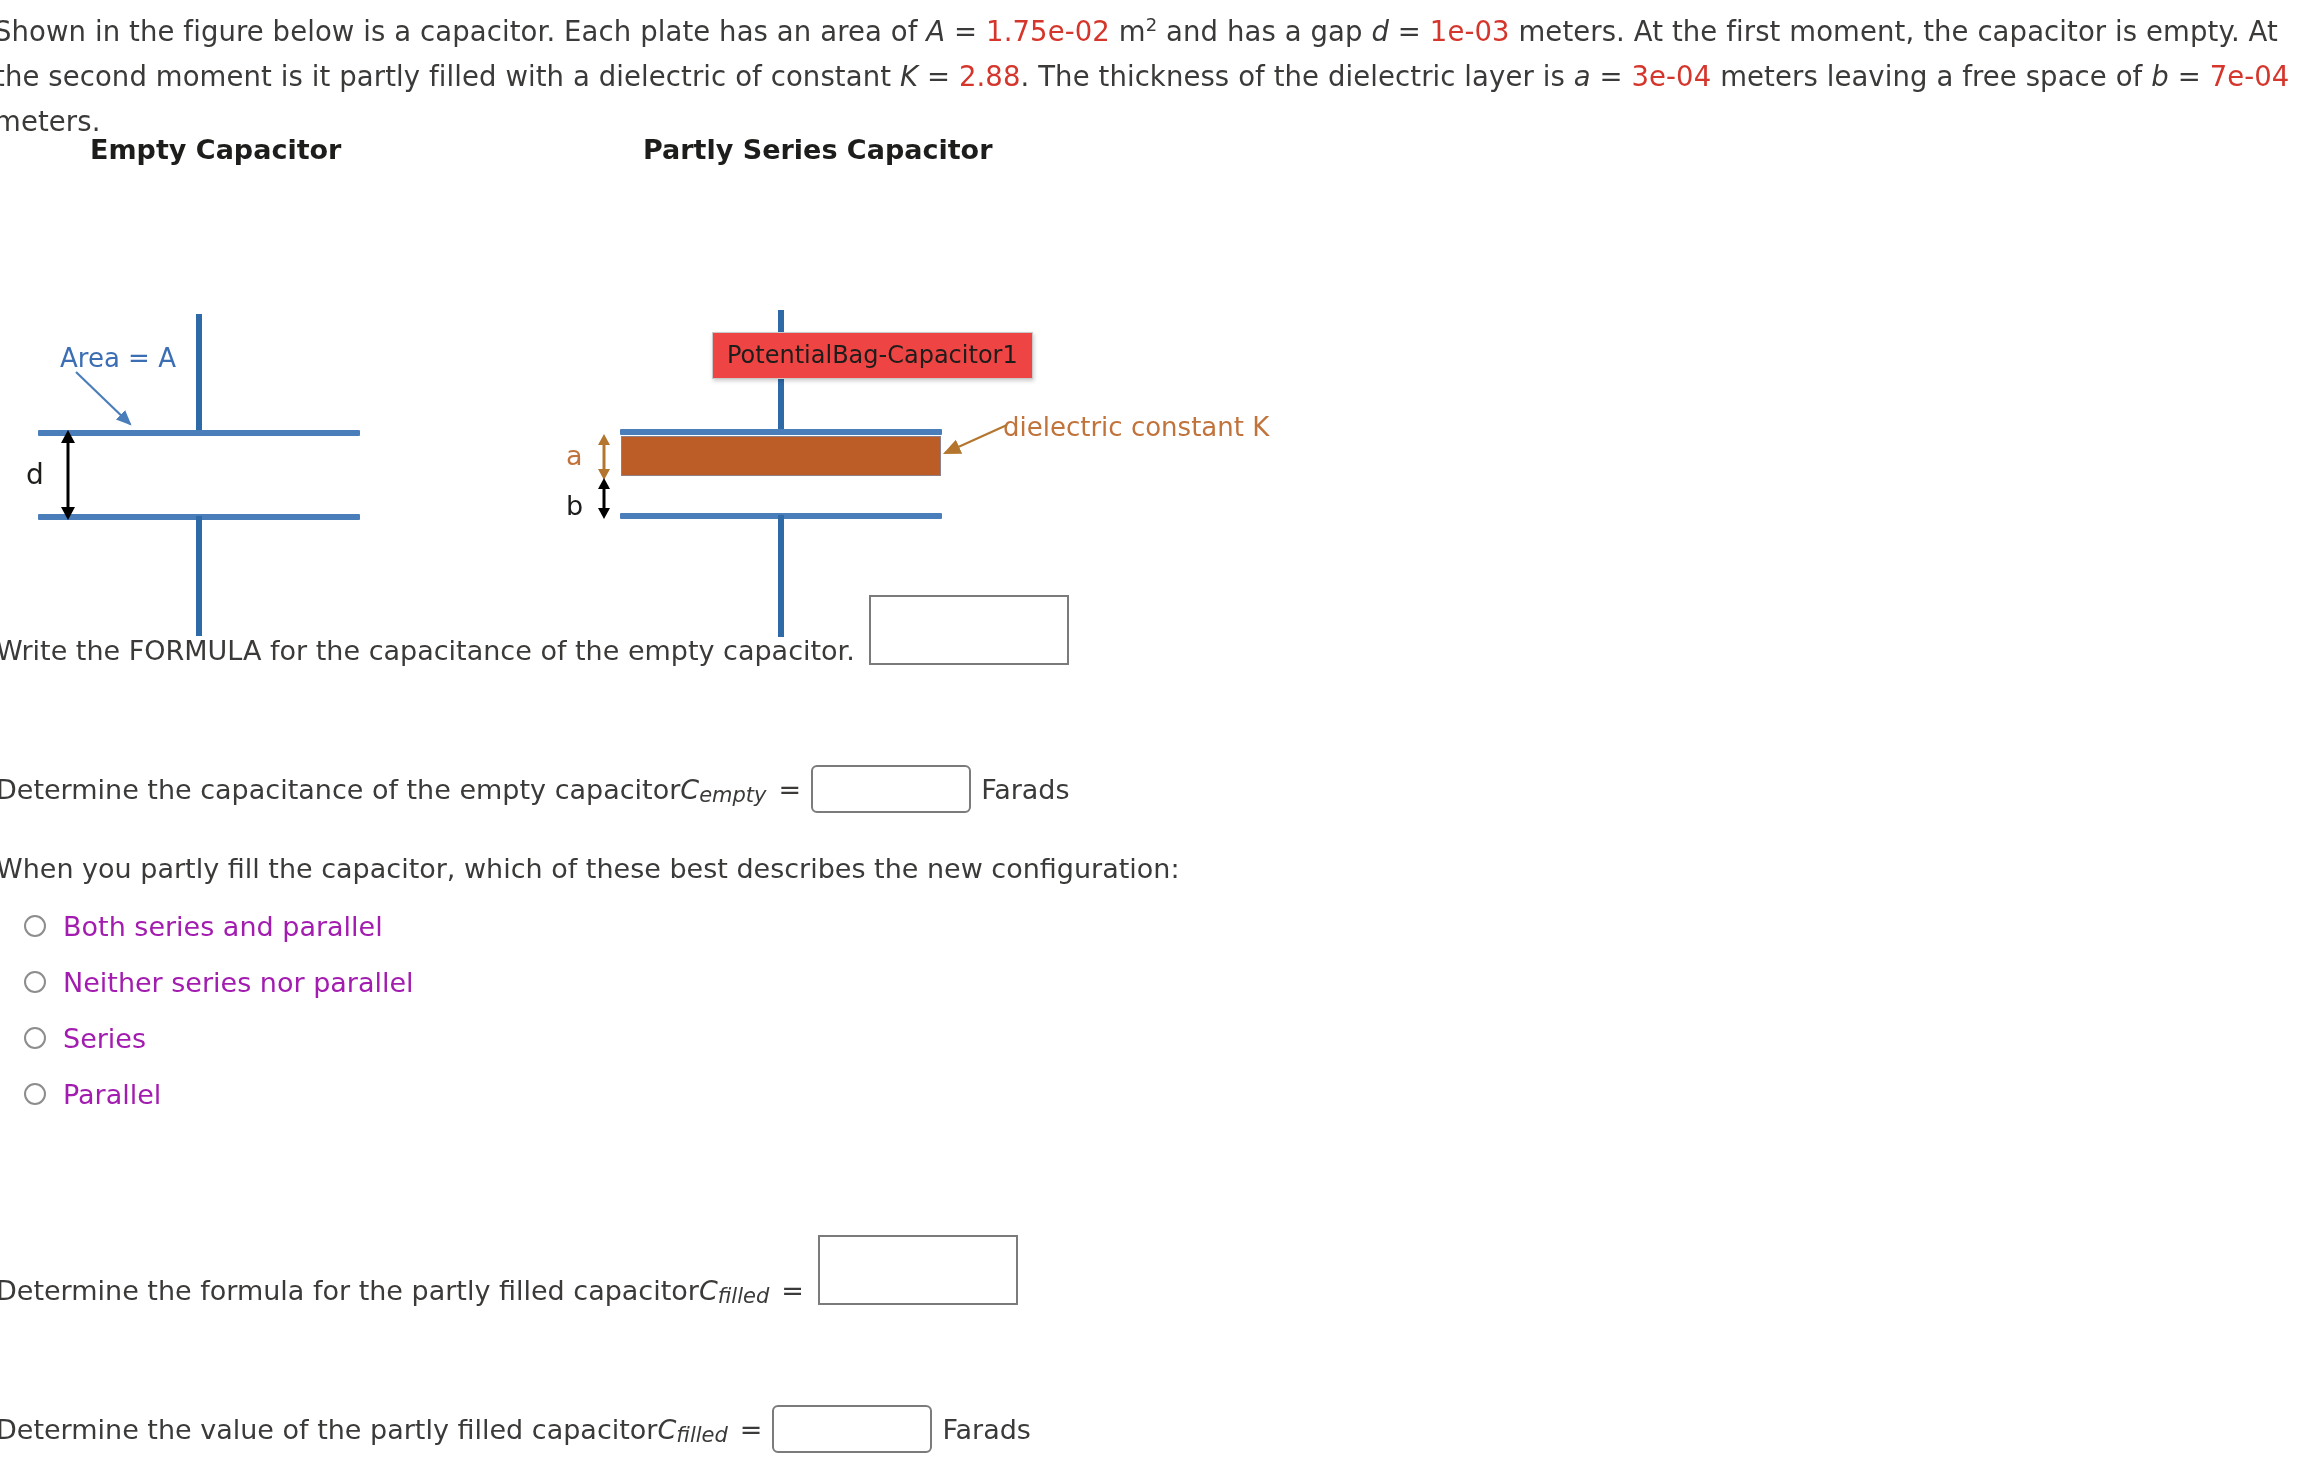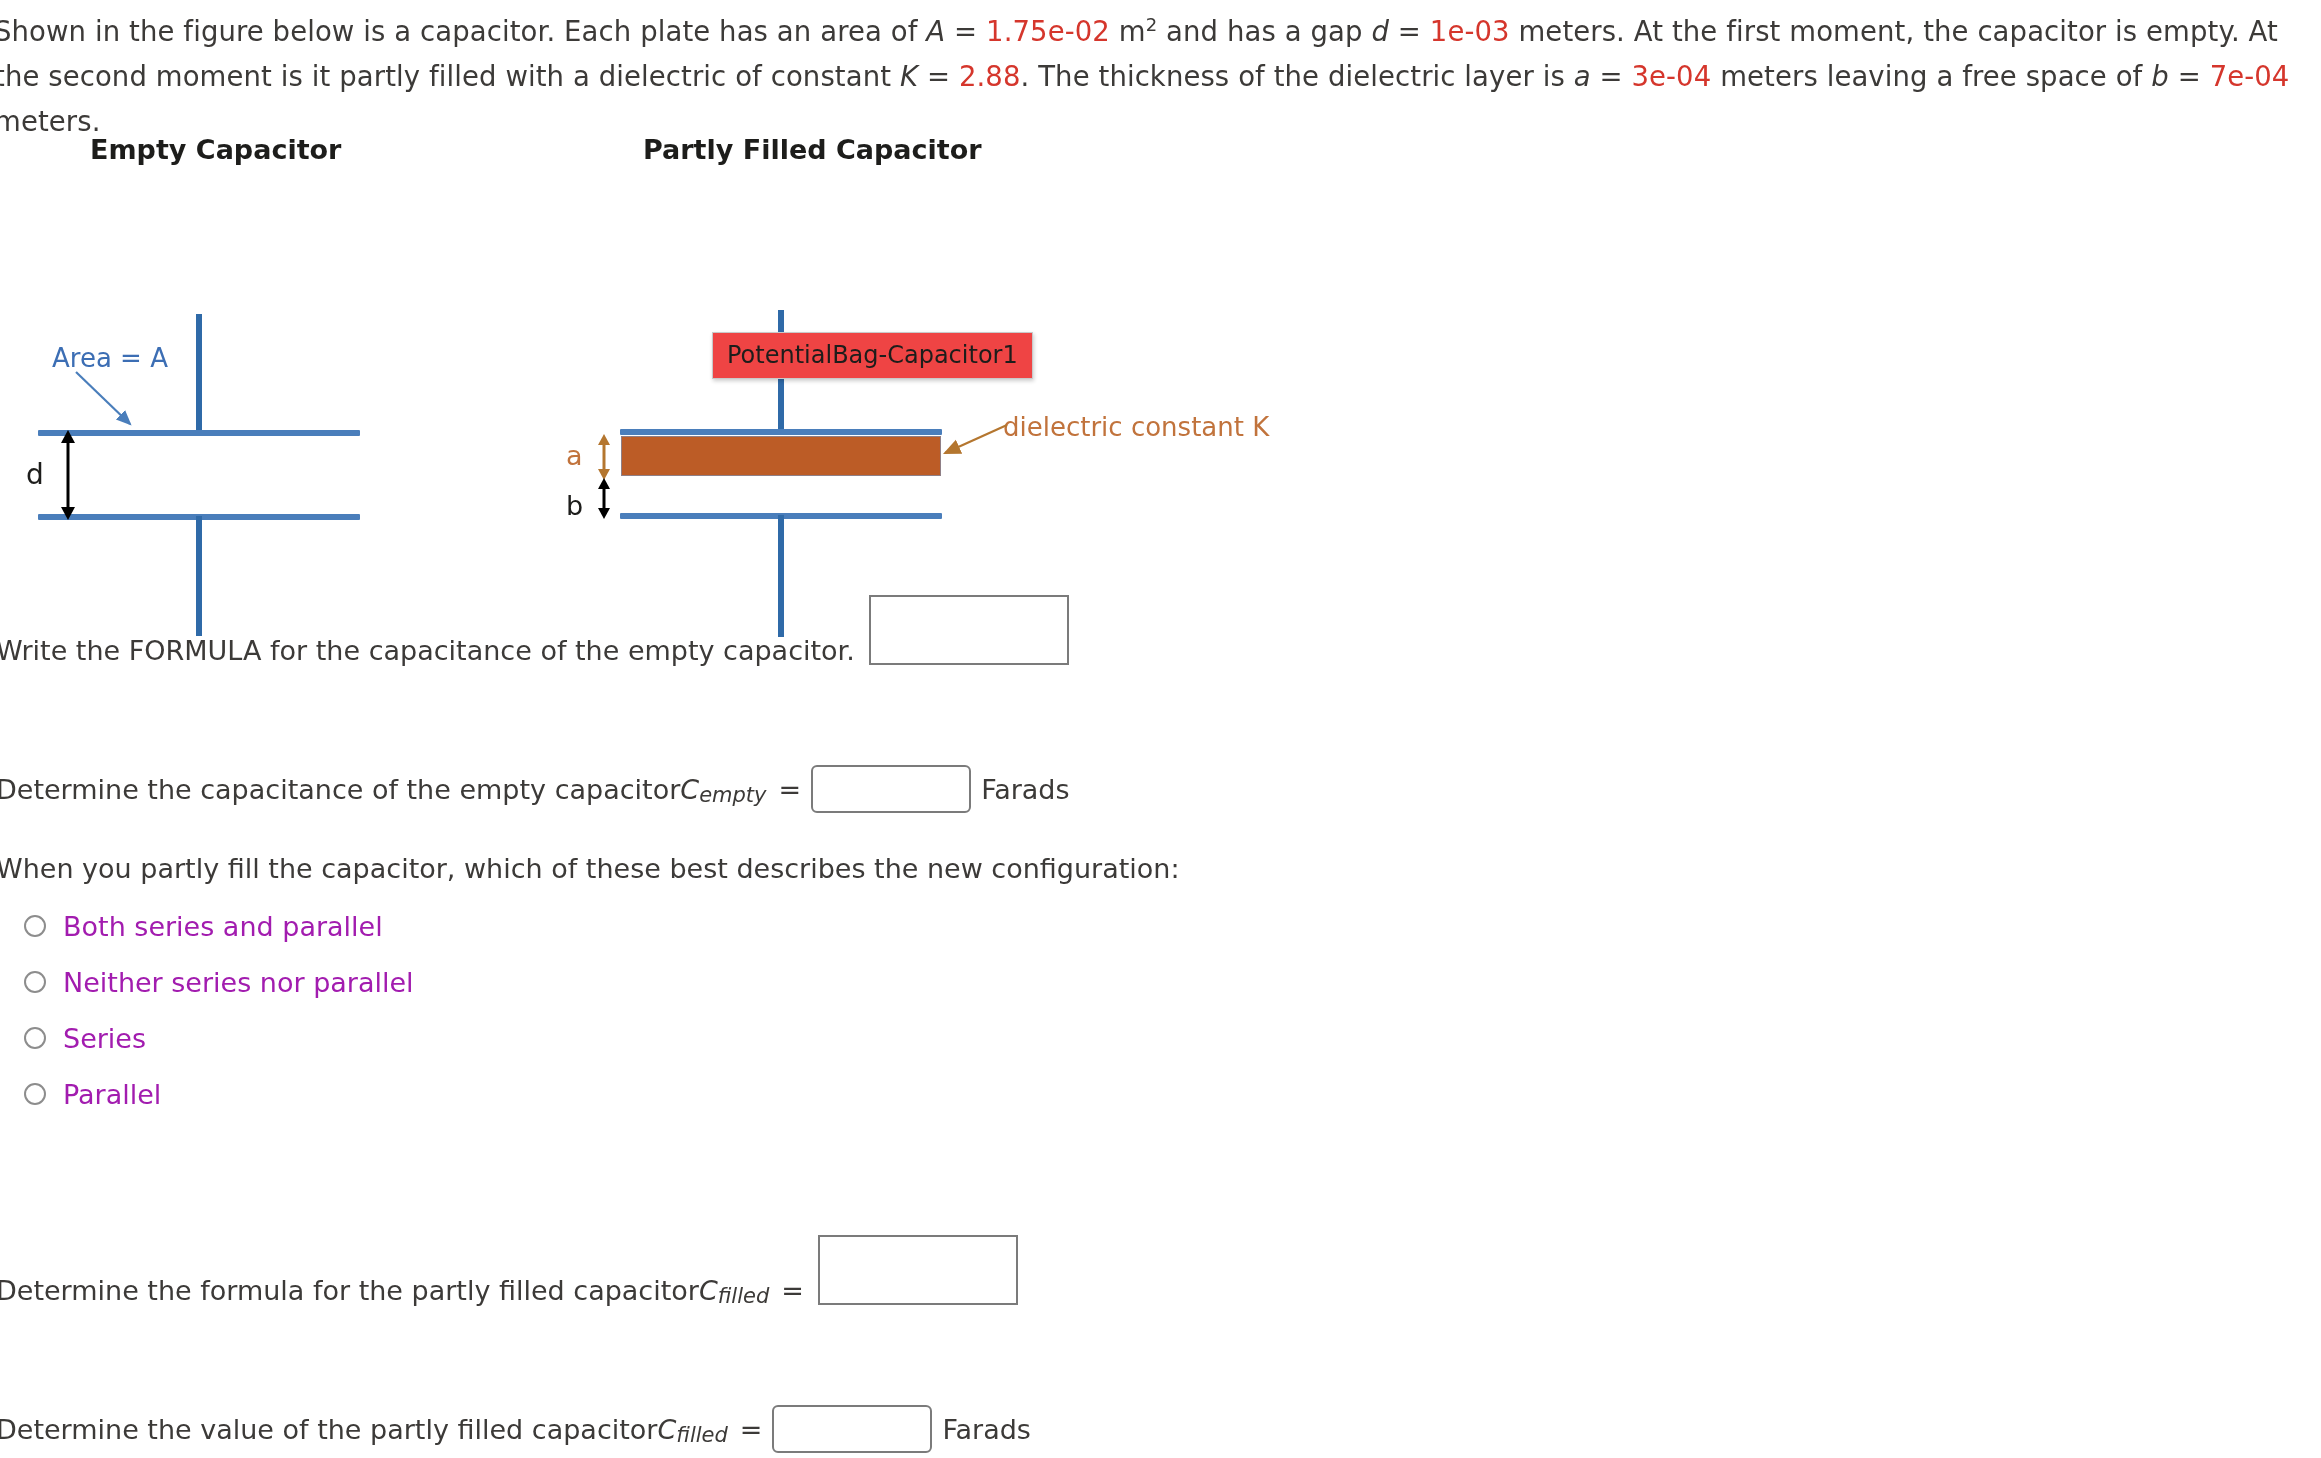--- a/index.html
+++ b/index.html
@@ -62,21 +62,21 @@
   }
 
   
   #L-top-plate    { left: 38px;  top: 312px; width: 322px; }
   #L-bot-plate    { left: 38px;  top: 396px; width: 322px; }
   #L-lead-top     { left: 196px; top: 196px; height: 118px; }
   #L-lead-bot     { left: 196px; top: 398px; height: 120px; }
 
   #area-label {
     position: absolute;
-    left: 52px; top: 225px;
+    left: 60px; top: 225px;
     font-size: 26px;
     color: #3c6eb4;
     font-weight: 500;
     white-space: nowrap;
   }
   #d-label {
     position: absolute;
     left: 26px; top: 340px;
     font-size: 28px;
     color: #1d1d1b;
@@ -197,21 +197,21 @@
 </head>
 <body>
 
 <div id="intro">
   <span>Shown in the figure below is a capacitor. Each plate has an area of </span><span class="sym">A</span><span> = </span><span class="val">1.75e-02</span><span> m</span><span class="sup">2</span><span> and has a gap </span><span class="sym">d</span><span> = </span><span class="val">1e-03</span><span> meters. At the first moment, the capacitor is empty. At the second moment is it partly filled with a dielectric of constant </span><span class="sym">K</span><span> = </span><span class="val">2.88</span><span>. The thickness of the dielectric layer is </span><span class="sym">a</span><span> = </span><span class="val">3e-04</span><span> meters leaving a free space of </span><span class="sym">b</span><span> = </span><span class="val">7e-04</span><span> meters.</span>
 </div>
 
 <div id="figure">
 
   <div class="fig-title" id="title-empty">Empty Capacitor</div>
-  <div class="fig-title" id="title-filled">Partly Filled Capacitor</div>
+  <div class="fig-title" id="title-filled">Partly Series Capacitor</div>
 
   <div class="vlead" id="L-lead-top"></div>
   <div class="hplate" id="L-top-plate"></div>
   <div class="hplate" id="L-bot-plate"></div>
   <div class="vlead" id="L-lead-bot"></div>
 
   <div id="area-label">Area = A</div>
 
   <svg style="position:absolute;left:60px;top:248px;" width="160" height="75">
     <defs>

